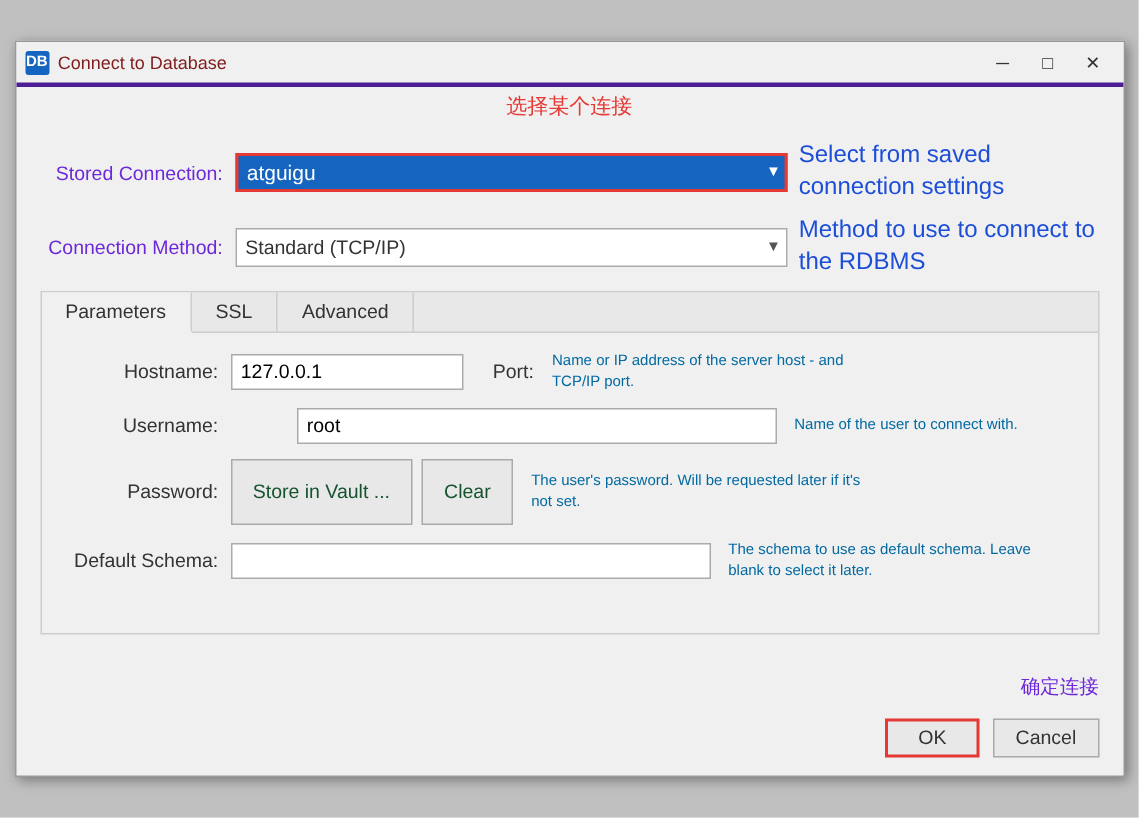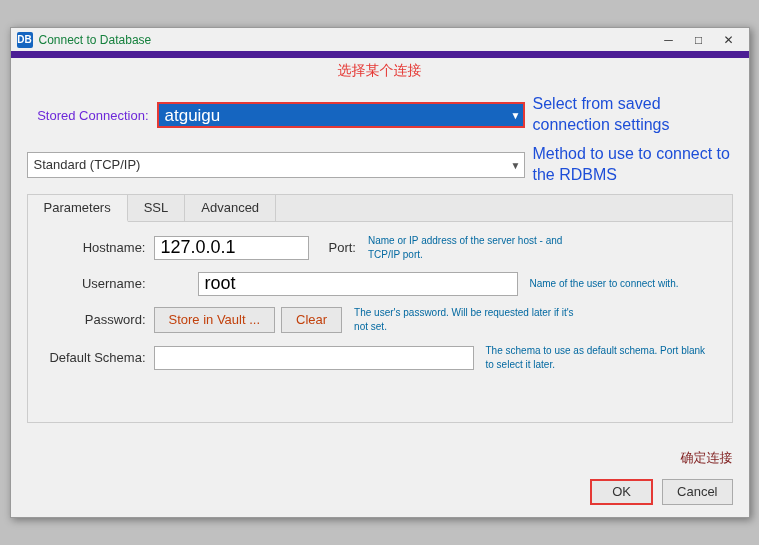--- a/index.html
+++ b/index.html
@@ -17,21 +17,21 @@
     .window {
       width: 740px;
       background: #f0f0f0;
       border: 1px solid #999;
       box-shadow: 2px 2px 8px rgba(0,0,0,0.4);
       display: flex;
       flex-direction: column;
     }
     .titlebar {
       background: #f0f0f0;
-      border-bottom: 7px solid #4c1d95;
+      border-bottom: 3px solid #4c1d95;
       display: flex;
       align-items: center;
       padding: 4px 6px;
       height: 30px;
       user-select: none;
     }
     .titlebar-icon {
       width: 16px;
       height: 16px;
       margin-right: 6px;
@@ -41,21 +41,21 @@
       align-items: center;
       justify-content: center;
       color: white;
       font-size: 10px;
       font-weight: bold;
       flex-shrink: 0;
     }
     .titlebar-title {
       flex: 1;
       font-size: 12px;
-      color: #15803d;
+      color: #7f1d1d;
     }
     .titlebar-controls {
       display: flex;
       gap: 2px;
     }
     .titlebar-btn {
       width: 28px;
       height: 22px;
       border: none;
       background: transparent;
@@ -96,21 +96,21 @@
       position: relative;
       flex: 1;
     }
     .select-stored {
       width: 100%;
       height: 26px;
       border: 2px solid #e53935;
       background: #1565c0;
       color: white;
       padding: 2px 24px 2px 6px;
-      font-size: 17px;
+      font-size: 14px;
       appearance: none;
       cursor: pointer;
       outline: none;
     }
     .select-normal {
       width: 100%;
       height: 26px;
       border: 1px solid #aaa;
       background: white;
       color: #333;
@@ -183,21 +183,21 @@
       text-align: right;
       padding-right: 8px;
       color: #333;
       flex-shrink: 0;
     }
     .param-input {
       height: 24px;
       border: 1px solid #aaa;
       background: white;
       padding: 2px 6px;
-      font-size: 18px;
+      font-size: 13px;
       outline: none;
     }
     .hostname-input { width: 155px; }
     .port-input { width: 80px; }
     .username-input { width: 320px; margin-left: 44px; }
     .default-schema-input { width: 320px; }
     .port-group {
       display: flex;
       align-items: center;
       gap: 6px;
@@ -207,43 +207,43 @@
       font-size: 13px;
     }
     .param-hint {
       margin-left: 12px;
       color: #0369a1;
       font-size: 10px;
       max-width: 220px;
       line-height: 1.4;
     }
     .btn {
-      height: 26px;
+      height: 44px;
       padding: 0 14px;
       border: 1px solid #aaa;
       background: #e8e8e8;
       cursor: pointer;
       font-size: 13px;
-      color: #c2410c;
+      color: #14532d;
     }
     .btn-group {
       display: flex;
       gap: 6px;
     }
     .footer {
       display: flex;
       justify-content: flex-end;
       align-items: center;
       padding: 8px 16px 12px 16px;
       gap: 8px;
       flex-direction: column;
       align-items: flex-end;
     }
     .chinese-label-bottom {
-      color: #7f1d1d;
+      color: #6d28d9;
       font-size: 13px;
       margin-bottom: 4px;
       align-self: flex-end;
     }
     .footer-buttons {
       display: flex;
       gap: 9px;
     }
     .btn-ok {
       height: 26px;
@@ -292,20 +292,21 @@
           <select class="select-stored">
             <option>atguigu</option>
           </select>
           <span class="select-arrow-white">▼</span>
         </div>
         <span class="hint-text">Select from saved connection settings</span>
       </div>
     </div>
 
     <div class="form-row">
+      <div class="form-label">Connection Method:</div>
       <div class="form-control-area">
         <div class="select-wrapper">
           <select class="select-normal">
             <option>Standard (TCP/IP)</option>
             <option>Standard (TCP/IP) over SSH</option>
             <option>Local Socket/Pipe</option>
           </select>
           <span class="select-arrow">▼</span>
         </div>
         <span class="hint-text">Method to use to connect to the RDBMS</span>
@@ -342,21 +343,21 @@
           <div class="btn-group">
             <button class="btn">Store in Vault ...</button>
             <button class="btn">Clear</button>
           </div>
           <span class="param-hint">The user's password. Will be requested later if it's not set.</span>
         </div>
 
         <div class="param-row">
           <div class="param-label">Default Schema:</div>
           <input type="text" class="param-input default-schema-input" value="" style="">
-          <span class="param-hint">The schema to use as default schema. Port blank to select it later.</span>
+          <span class="param-hint">The schema to use as default schema. Leave blank to select it later.</span>
         </div>
 
       </div>
     </div>
 
   </div>
 
   <div class="footer">
     <div class="chinese-label-bottom">确定连接</div>
     <div class="footer-buttons">

